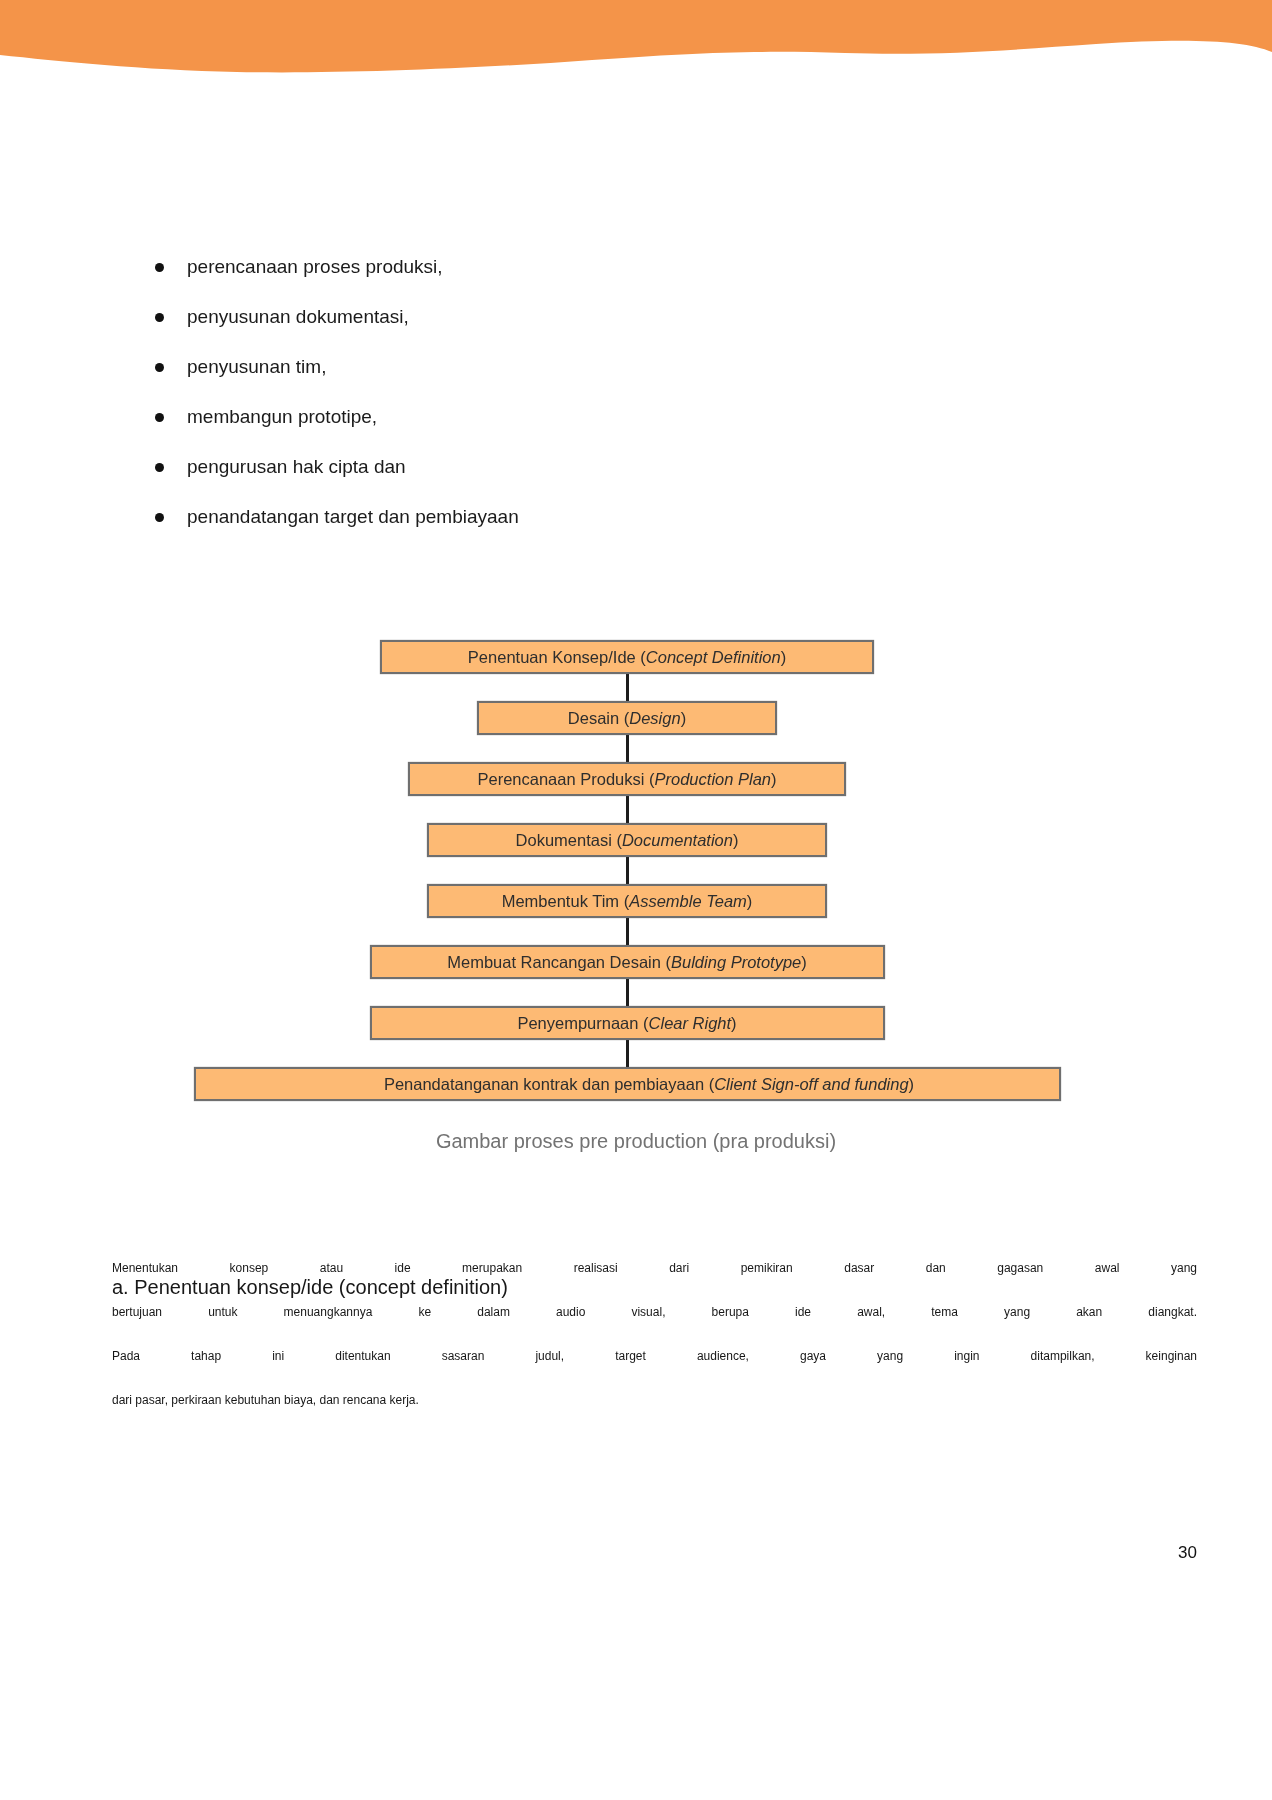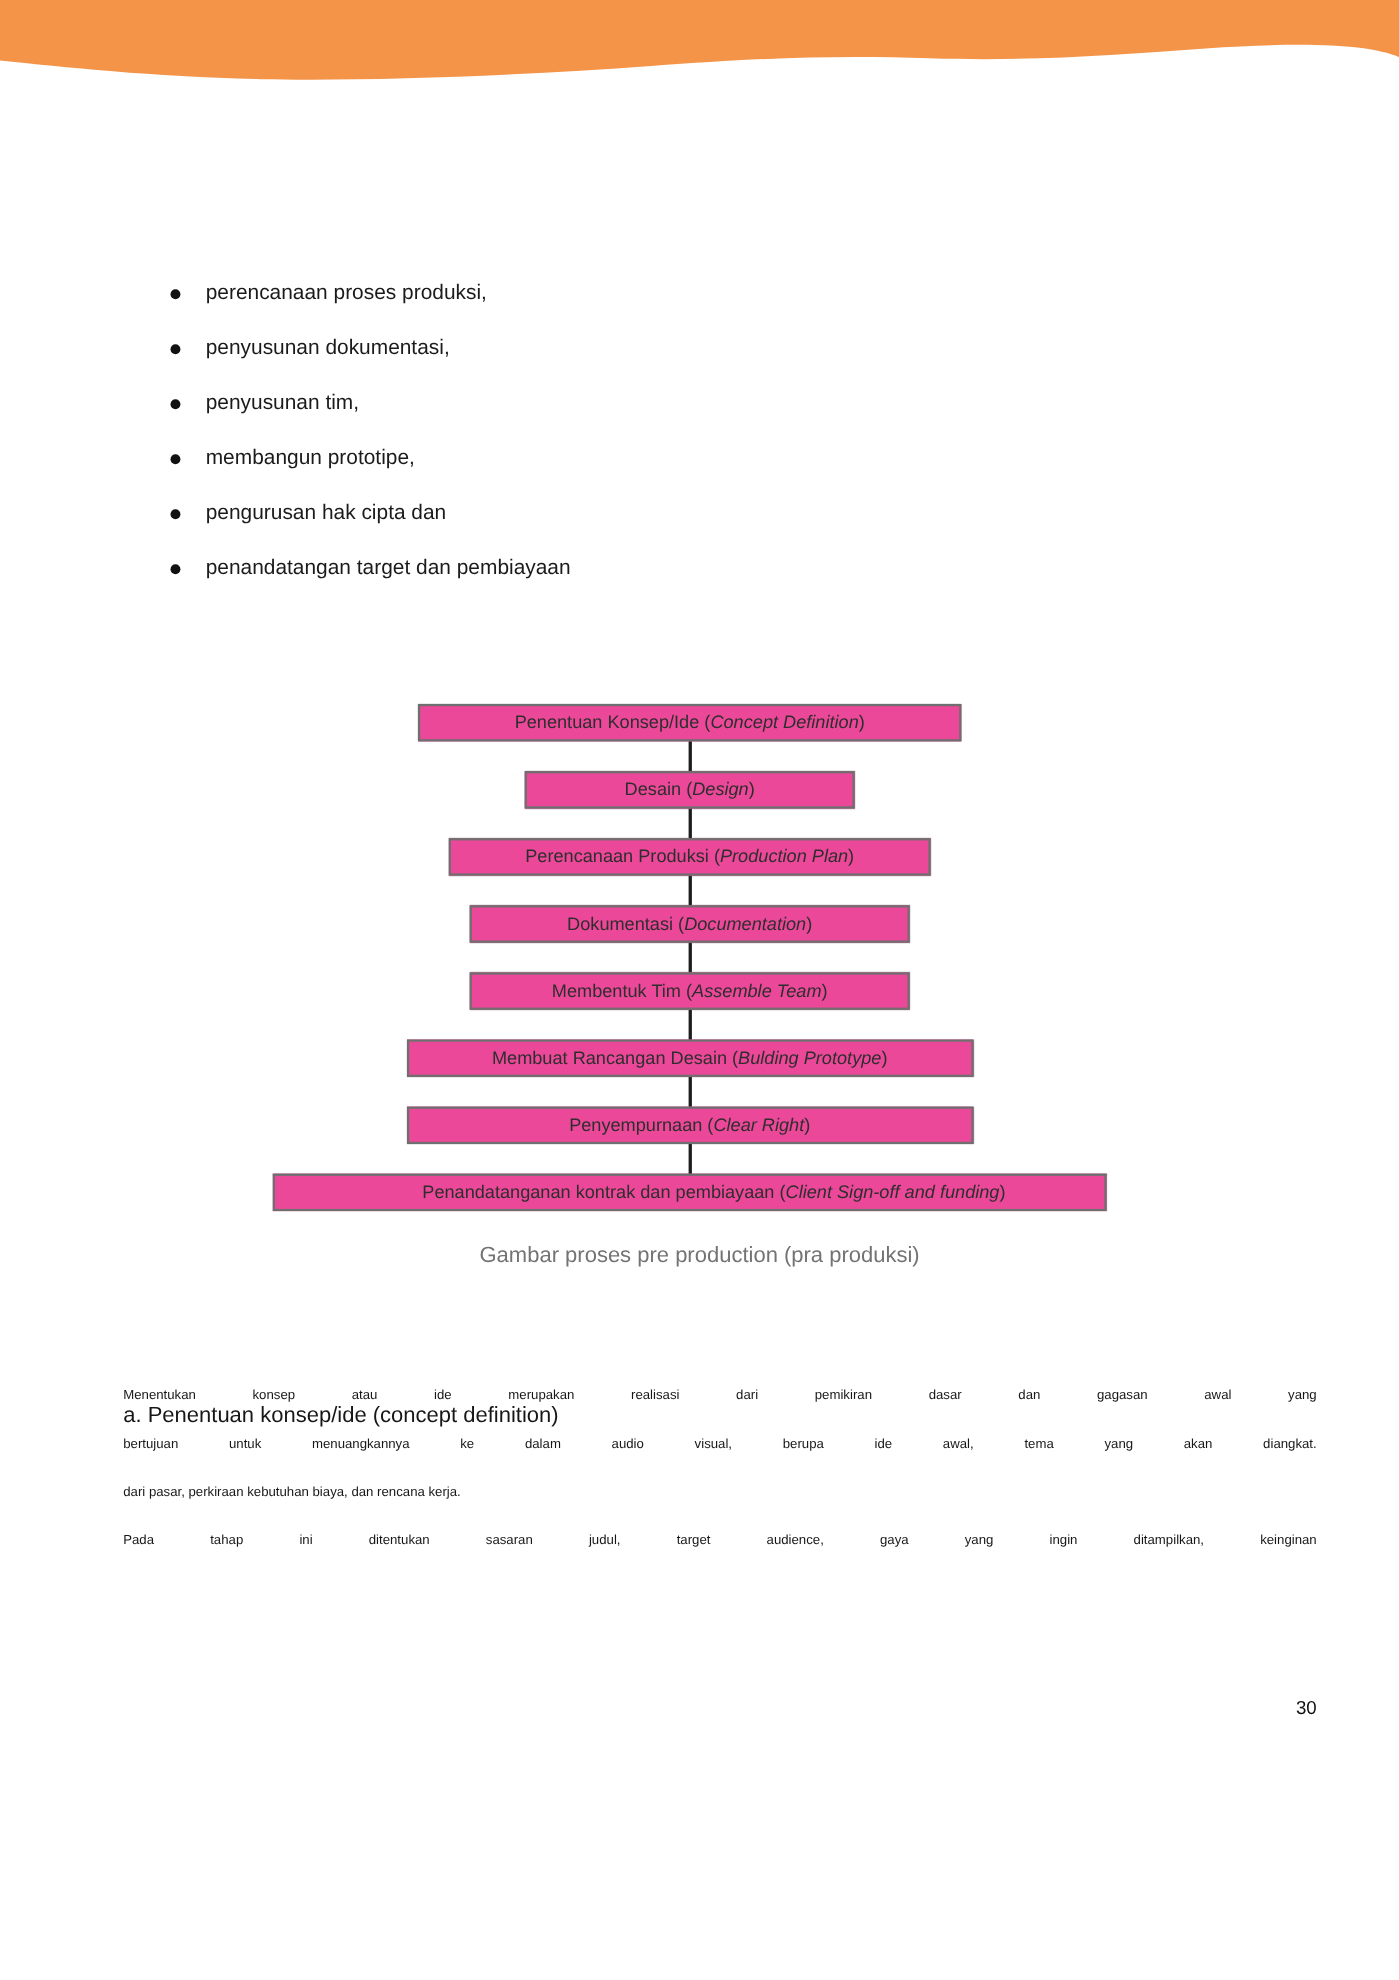--- a/index.html
+++ b/index.html
@@ -12,21 +12,21 @@
   .banner { position:absolute; top:0; left:0; width:1272px; height:80px; display:block; }
 
   .bullets { position:absolute; left:155px; top:242px; list-style:none; }
   .bullets li { height:50px; display:flex; align-items:center; font-size:19px; color:#1b1b1b; }
   .dot { width:9px; height:9px; border-radius:50%; background:#111; margin-right:23px; flex:0 0 auto; }
 
   .flowchart { position:absolute; top:640px; left:0; width:1272px; transform:translateX(-9px);
                filter:blur(0.4px); z-index:0; }
   .fc-line { position:absolute; left:calc(50% - 1.5px); top:17px; width:3px; height:427px;
              background:#1d1d1d; z-index:0; }
-  .step { position:relative; z-index:1; margin:0 auto 27px auto; height:34px; background:#ec4899;
+  .step { position:relative; z-index:1; margin:0 auto 27px auto; height:34px; background:#fdba74;
           border:2px solid #6f6f6f; display:flex; align-items:center; justify-content:center;
           font-size:16.5px; color:#2e2e2e; white-space:nowrap;
           box-shadow:0 0 1px rgba(90,90,90,.7); }
   .step i { font-style:italic; }
 
   .caption { position:absolute; top:1130px; left:0; width:1272px; text-align:center;
              font-size:20px; color:#737373; }
 
   .heading { position:absolute; left:112px; top:1276px; font-size:20px; color:#171717; }
   .para { position:absolute; left:112px; top:1246px; width:1085px; font-size:12px; color:#171717; }
@@ -104,32 +104,32 @@
         <div class="step" style="width: 515px;">
           <span>Membuat Rancangan Desain&nbsp;(</span>
           <i>Bulding Prototype</i>
           <span>)</span>
         </div>
         <div class="step" style="width: 515px;">
           <span>Penyempurnaan&nbsp;(</span>
           <i>Clear Right</i>
           <span>)</span>
         </div>
-        <div class="step" style="width: 758px; padding-left: 44px;">
+        <div class="step" style="width: 867px; padding-left: 44px;">
           <span>Penandatanganan kontrak dan pembiayaan&nbsp;(</span>
           <i>Client Sign-off and funding</i>
           <span>)</span>
         </div>
       </div>
   </div>
 
   <div class="caption">Gambar proses pre production (pra produksi)</div>
 
   <div class="heading">a. Penentuan konsep/ide (concept definition)</div>
   <div class="para" id="para">
       <div class="pline just">Menentukan konsep atau ide merupakan realisasi dari pemikiran dasar dan gagasan awal yang</div>
       <div class="pline just">bertujuan untuk menuangkannya ke dalam audio visual, berupa ide awal, tema yang akan diangkat.</div>
+      <div class="pline just">Pada tahap ini ditentukan sasaran judul, target audience, gaya yang ingin ditampilkan, keinginan</div>
       <div class="pline">dari pasar, perkiraan kebutuhan biaya, dan rencana kerja.</div>
-      <div class="pline just">Pada tahap ini ditentukan sasaran judul, target audience, gaya yang ingin ditampilkan, keinginan</div>
     </div>
 
   <div class="pagenum">30</div>
 </div>
 
 </body></html>

